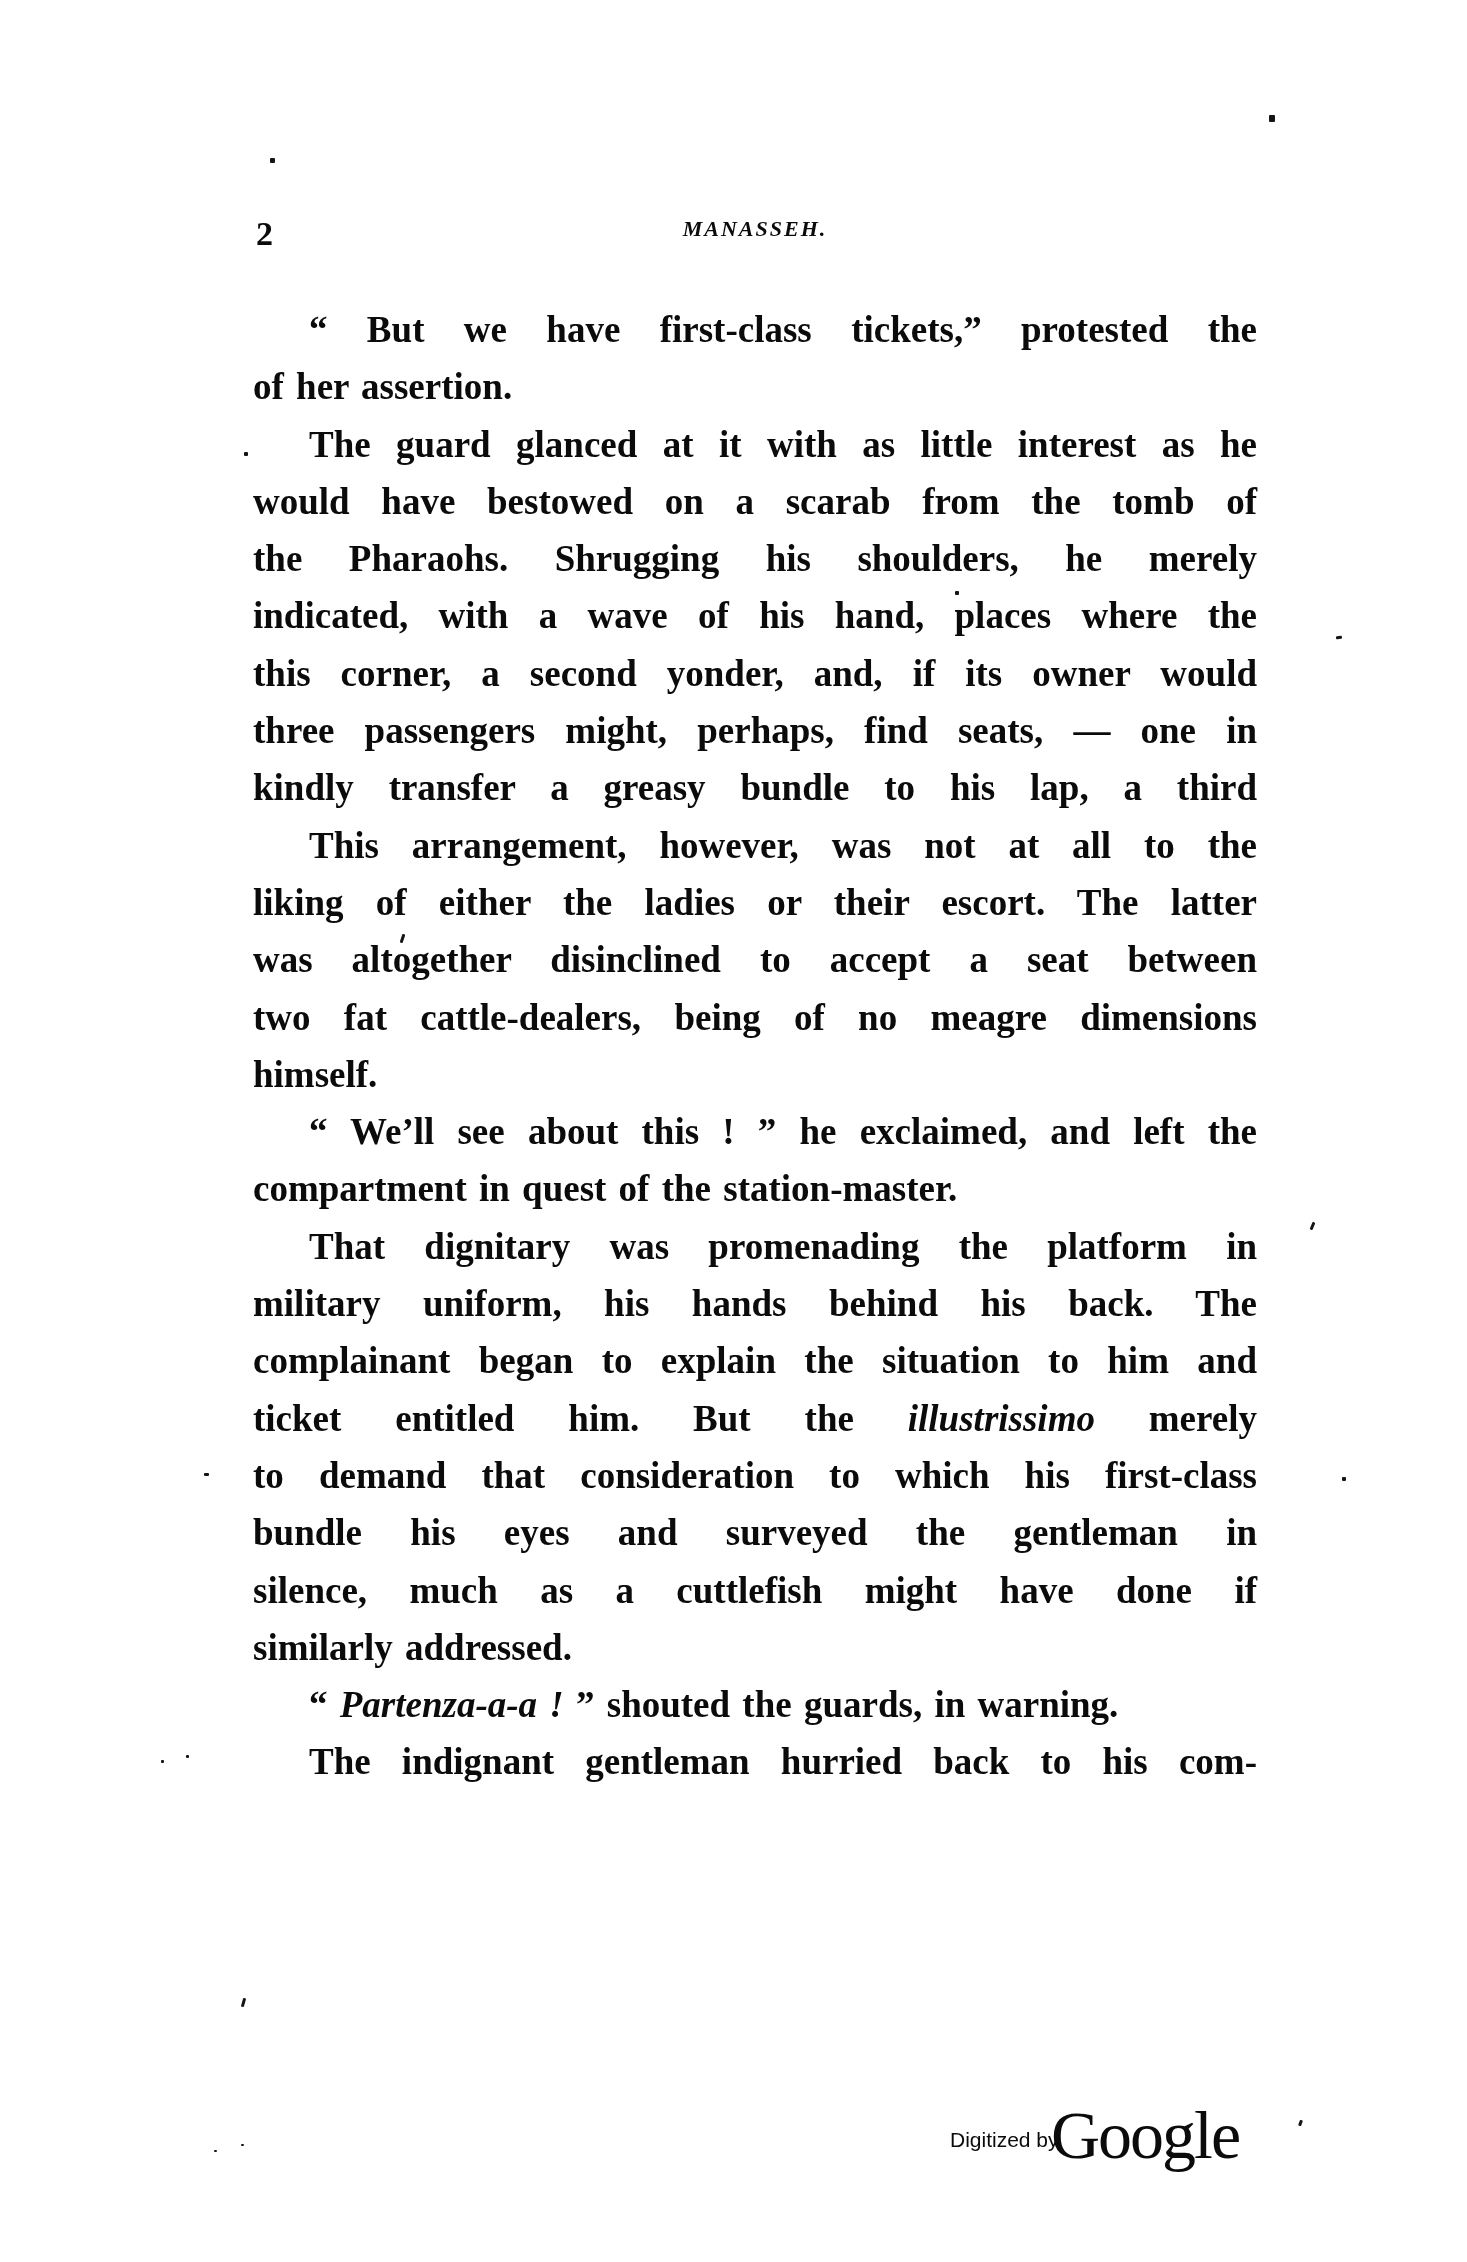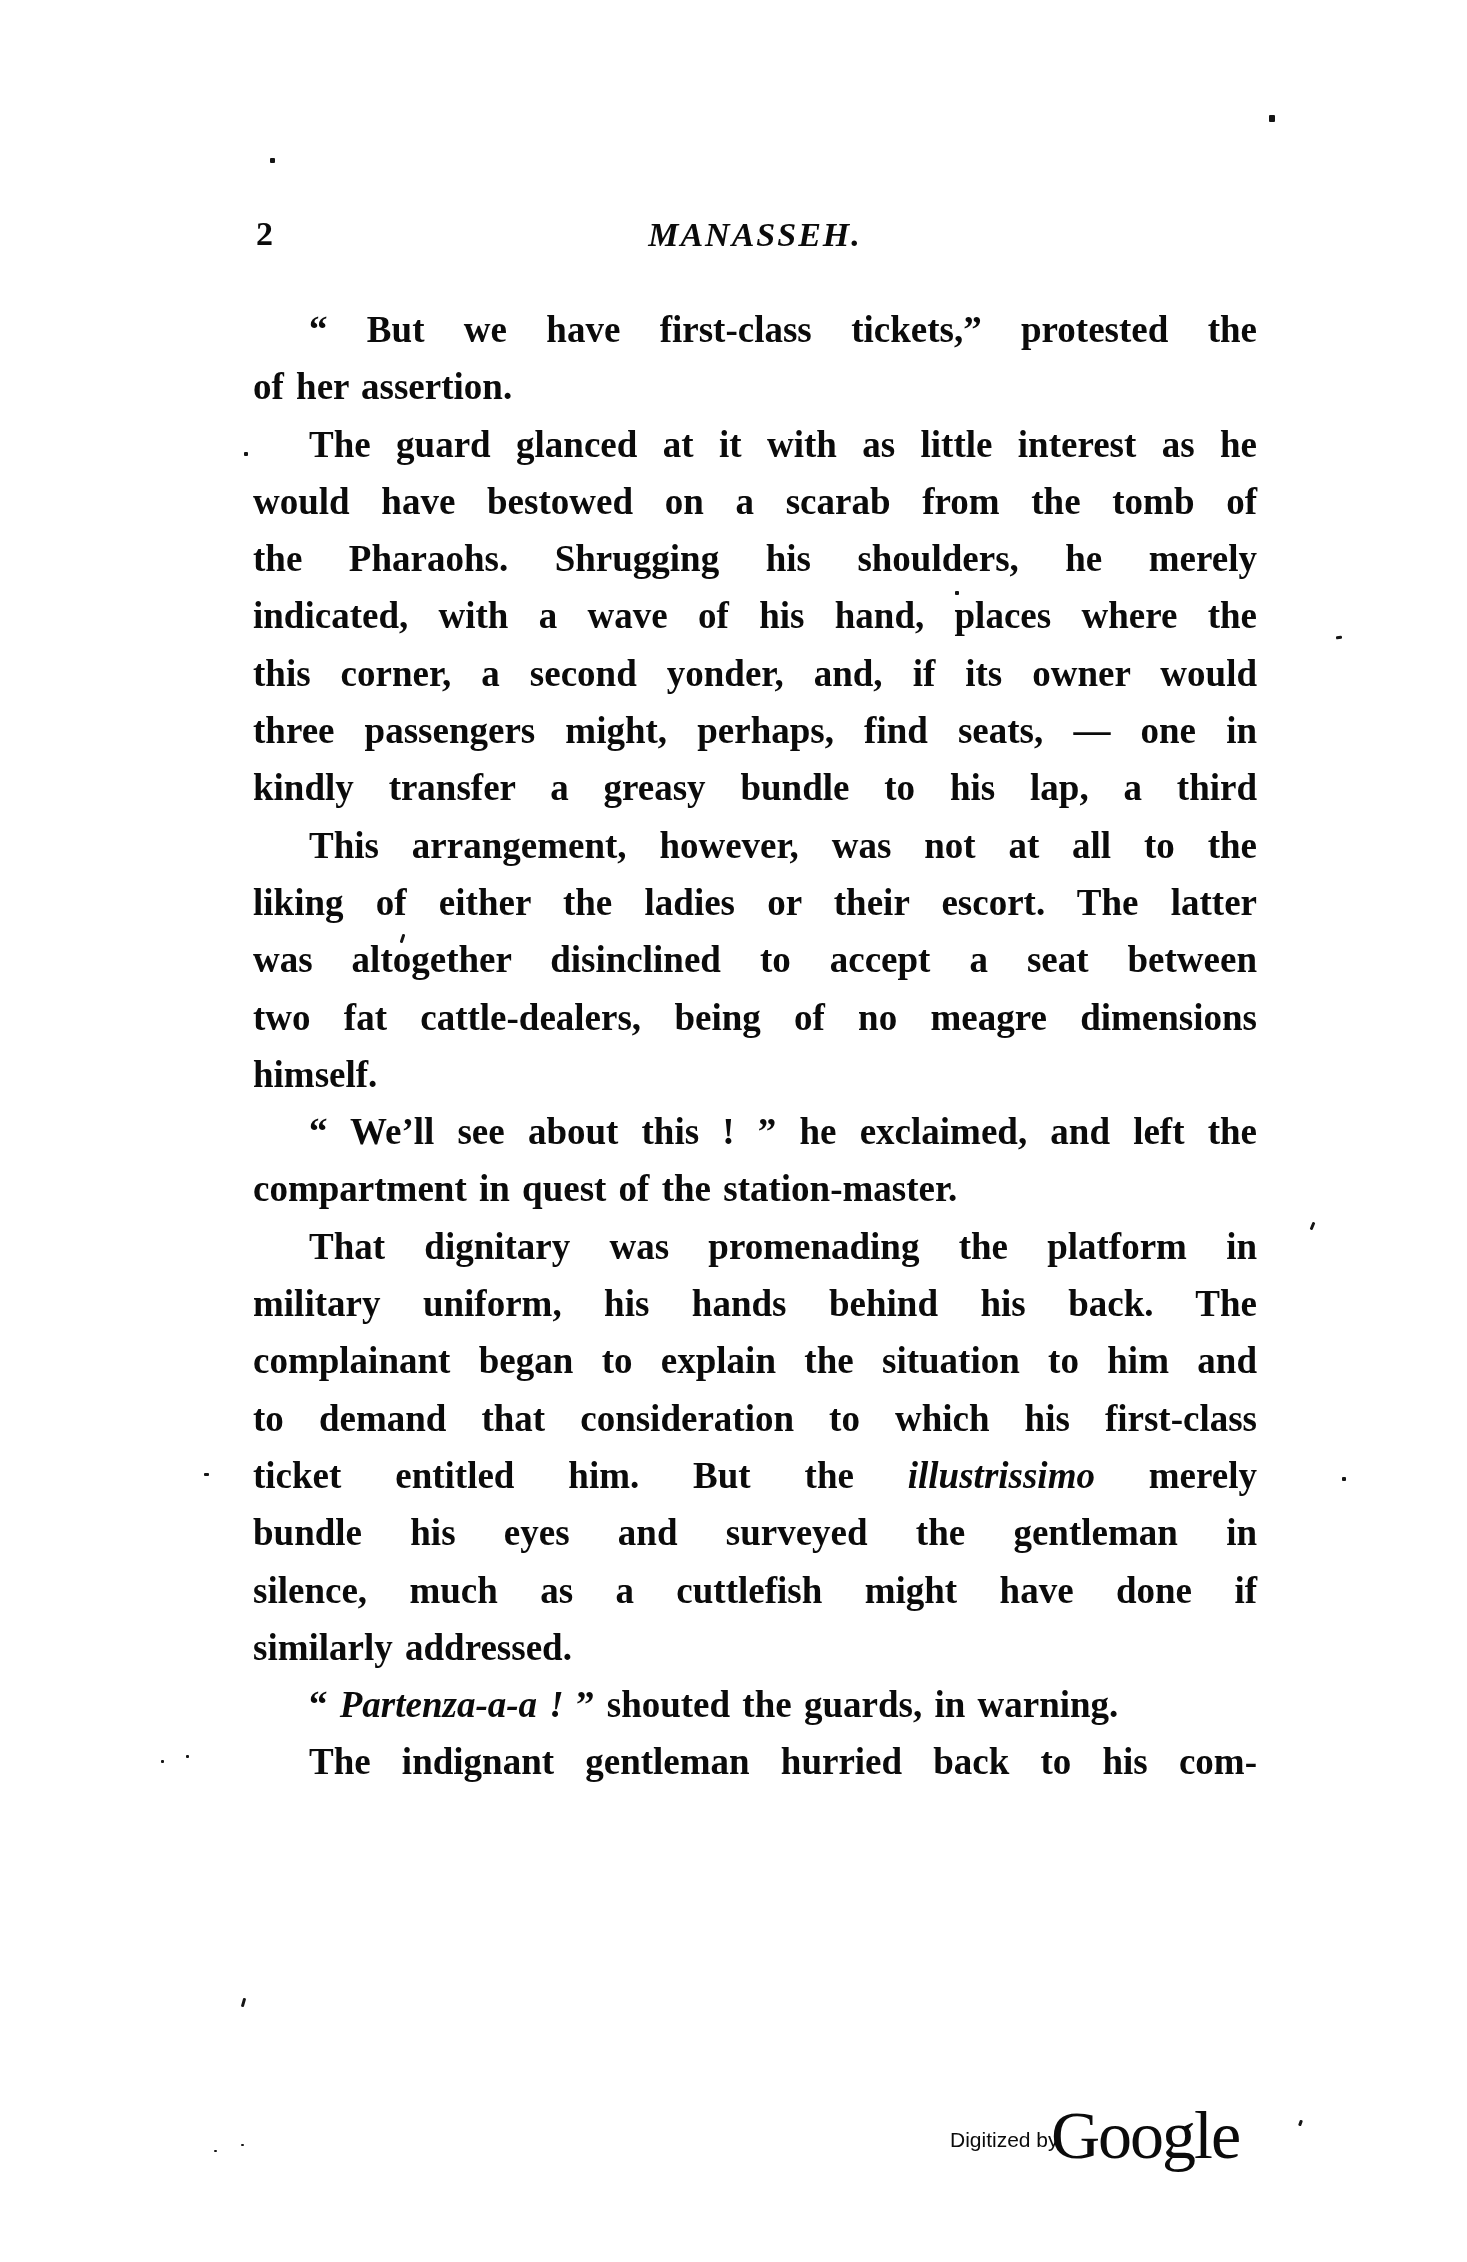--- a/index.html
+++ b/index.html
@@ -20,21 +20,21 @@
     font-size: 34px;
     font-weight: bold;
     letter-spacing: 1px;
   }
   .running-title {
     position: absolute;
     left: 253px;
     top: 216px;
     width: 1004px;
     text-align: center;
-    font-size: 34px;
+    font-size: 22px;
     font-style: italic;
     font-weight: bold;
     letter-spacing: 2px;
   }
   .textblock {
     position: absolute;
     left: 253px;
     top: 301px;
     width: 1004px;
     font-size: 37px;
@@ -92,22 +92,22 @@
       <div class="line j i"><span>This arrangement, however, was not at all to the</span></div>
       <div class="line j"><span>liking of either the ladies or their escort.  The latter</span></div>
       <div class="line j"><span>was altogether disinclined to accept a seat between</span></div>
       <div class="line j"><span>two fat cattle-dealers, being of no meagre dimensions</span></div>
       <div class="line"><span>himself.</span></div>
       <div class="line j i"><span>“ We’ll see about this ! ” he exclaimed, and left the</span></div>
       <div class="line"><span>compartment in quest of the station-master.</span></div>
       <div class="line j i"><span>That dignitary was promenading the platform in</span></div>
       <div class="line j"><span>military uniform, his hands behind his back.  The</span></div>
       <div class="line j"><span>complainant began to explain the situation to him and</span></div>
+      <div class="line j"><span>ticket entitled him.  But the </span><span class="it">illustrissimo</span><span> merely</span></div>
       <div class="line j"><span>to demand that consideration to which his first-class</span></div>
-      <div class="line j"><span>ticket entitled him.  But the </span><span class="it">illustrissimo</span><span> merely</span></div>
       <div class="line j"><span>bundle his eyes and surveyed the gentleman in</span></div>
       <div class="line j"><span>silence, much as a cuttlefish might have done if</span></div>
       <div class="line"><span>similarly addressed.</span></div>
       <div class="line i"><span>“ </span><span class="it">Partenza-a-a !</span><span> ” shouted the guards, in warning.</span></div>
       <div class="line j i"><span>The indignant gentleman hurried back to his com-</span></div>
     </div>
 
   <span class="footer-digitized">Digitized by</span>
 
   <span class="footer-google">Google</span>

